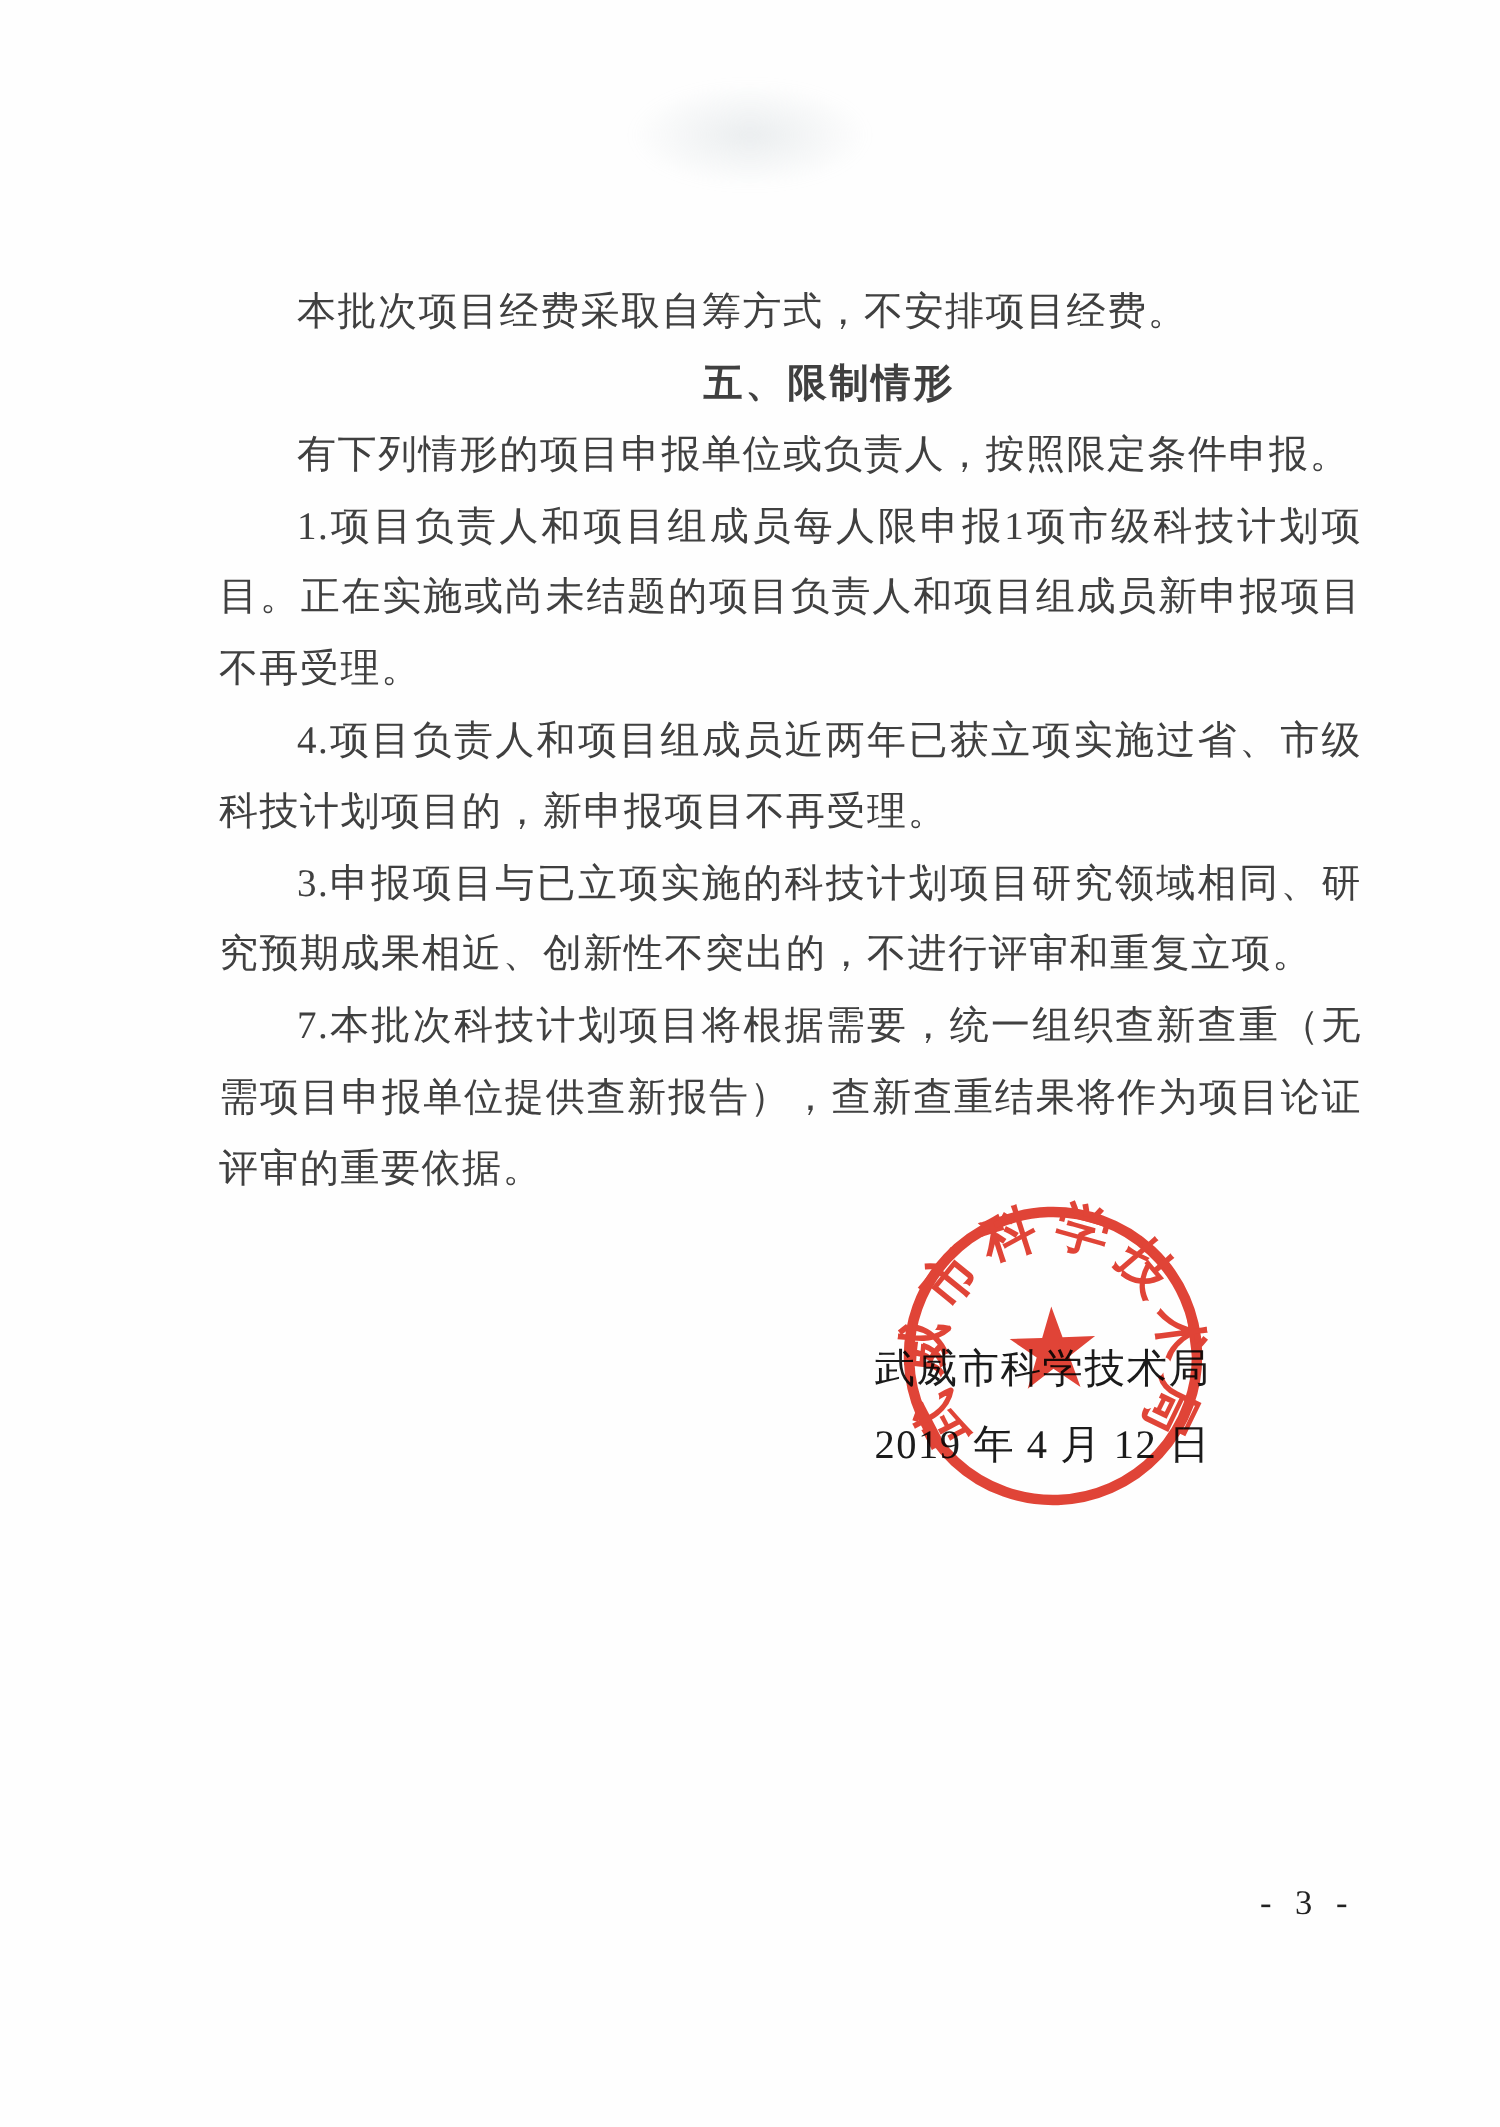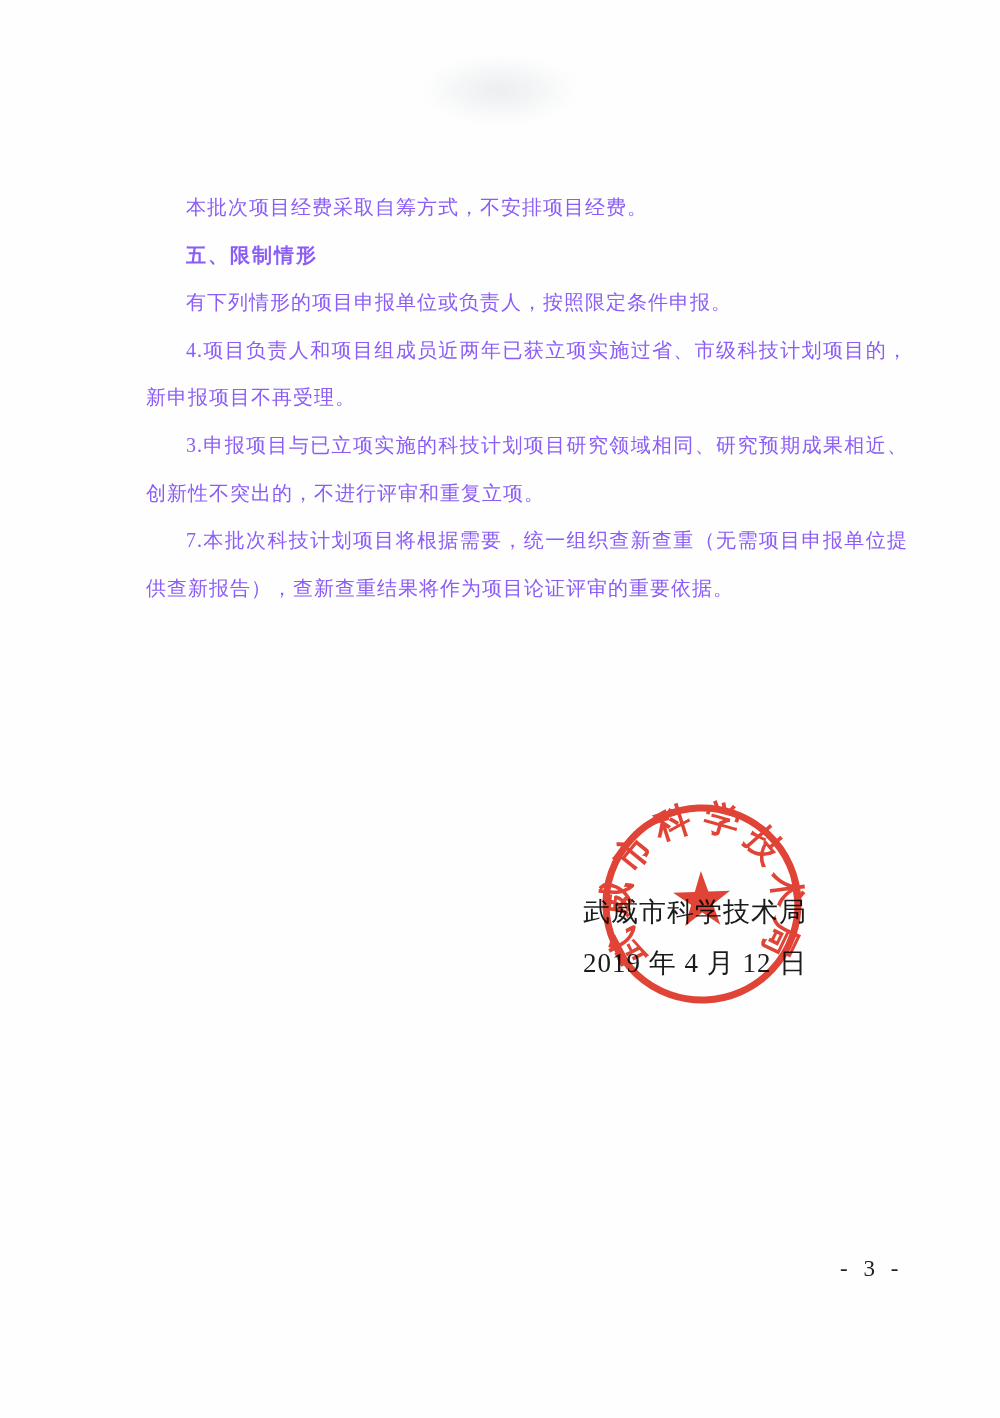--- a/index.html
+++ b/index.html
@@ -19,32 +19,32 @@
     position:absolute; left:420px; top:55px; width:160px; height:70px;
     background:radial-gradient(ellipse at center, rgba(190,200,205,0.30), rgba(190,200,205,0) 70%);
     filter:blur(4px);
     pointer-events:none;
   }
   .doc-body {
     position:absolute; left:146px; top:184px; width:762px;
   }
   .para {
     margin:0;
-    font-size:20px;
+    font-size:26px;
     line-height:47.6px;
     letter-spacing:1px;
     text-indent:2em;
     text-align:justify;
     text-justify:inter-ideograph;
-    color:#8b5cf6;
+    color:#404040;
   }
   .para.style-heading {
     font-family:"Liberation Sans","DejaVu Sans",sans-serif;
     font-weight:700;
-    text-align:left;
+    text-align:center;
     letter-spacing:2px;
   }
   .signature-org {
     position:absolute; left:583px; top:894px;
     font-size:27px; letter-spacing:1px;
     white-space:nowrap;
   }
   .signature-date {
     position:absolute; left:583px; top:945px;
     font-size:27px; letter-spacing:1px;
@@ -87,20 +87,21 @@
   <div class="scan-smudge"></div>
 
   <div class="doc-body">
 
       <p class="para style-body">本批次项目经费采取自筹方式，不安排项目经费。</p>
 
       <p class="para style-heading">五、限制情形</p>
 
       <p class="para style-body">有下列情形的项目申报单位或负责人，按照限定条件申报。</p>
 
+      <p class="para style-body">1.项目负责人和项目组成员每人限申报1项市级科技计划项目。正在实施或尚未结题的项目负责人和项目组成员新申报项目不再受理。</p>
 
       <p class="para style-body">4.项目负责人和项目组成员近两年已获立项实施过省、市级科技计划项目的，新申报项目不再受理。</p>
 
       <p class="para style-body">3.申报项目与已立项实施的科技计划项目研究领域相同、研究预期成果相近、创新性不突出的，不进行评审和重复立项。</p>
 
       <p class="para style-body">7.本批次科技计划项目将根据需要，统一组织查新查重（无需项目申报单位提供查新报告），查新查重结果将作为项目论证评审的重要依据。</p>
     </div>
 
   <div class="signature-org">武威市科学技术局</div>
 

